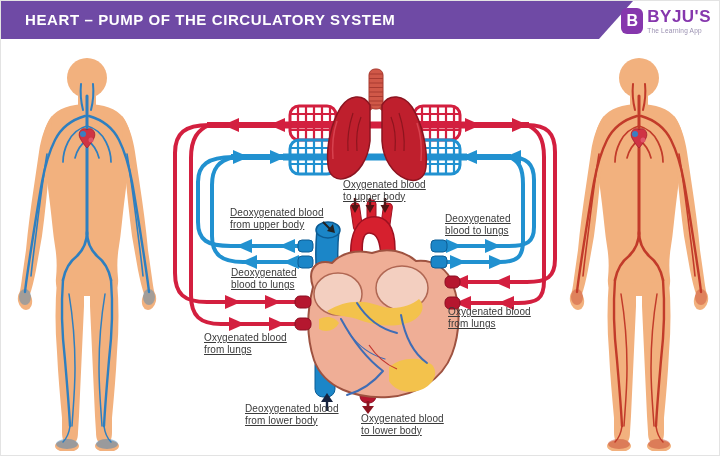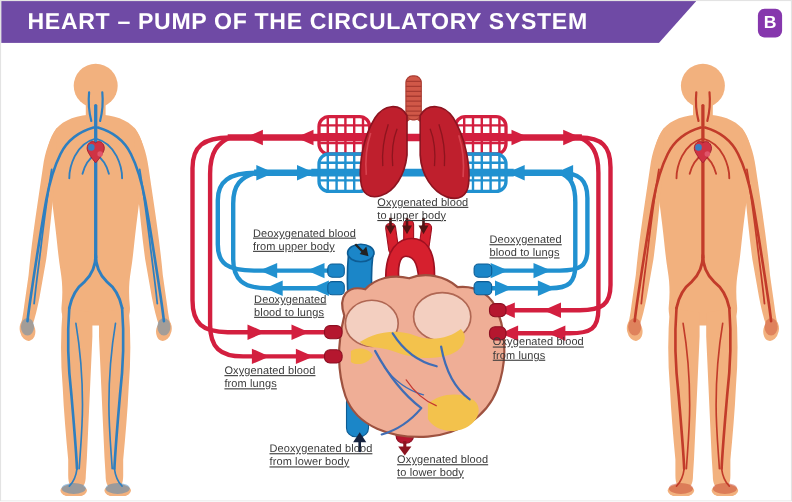--- a/index.html
+++ b/index.html
@@ -1,21 +1,21 @@
 <!DOCTYPE html>
 <html style="--banner-purple: #6f4aa5; --logo-purple: #8637ad; --artery-red: #d31f3f; --vein-blue: #2191d0; --skin: #f2b17e; --label-text: #3a3a3a;"><head>
 <meta charset="utf-8">
 <style>
   html,body{margin:0;padding:0;background:#fff;}
   #stage{position:relative;width:720px;height:456px;background:#fff;overflow:hidden;
          font-family:"Liberation Sans",sans-serif;border:1px solid #e3e3e3;box-sizing:border-box;}
   
   #banner{position:absolute;left:0;top:0;width:632px;height:38px;background:var(--banner-purple,#6f4aa5);
           clip-path:polygon(0 0,100% 0,calc(100% - 34px) 100%,0 100%);z-index:5;}
-  #title{position:absolute;left:24px;top:0;line-height:38px;color:#fff;font-size:21px;font-weight:bold;
+  #title{position:absolute;left:24px;top:0;line-height:38px;color:#fff;font-size:15px;font-weight:bold;
          letter-spacing:.6px;white-space:nowrap;}
   #logo{position:absolute;top:7px;right:8px;display:flex;align-items:flex-start;gap:4px;z-index:6;}
   #logo .badge{width:22px;height:26px;border-radius:6px;background:var(--logo-purple,#8637ad);
         color:#fff;font-weight:bold;font-size:16px;display:flex;align-items:center;justify-content:center;}
   #logo .brand{color:var(--logo-purple,#8637ad);font-weight:bold;font-size:17px;line-height:1;letter-spacing:.5px;}
   #logo .tag{color:#998fb0;font-size:6.5px;margin-top:2px;letter-spacing:.2px;}
   
   .figure{position:absolute;top:52px;width:140px;height:398px;z-index:1;}
   #fig-left{left:16px;} #fig-right{left:568px;}
   #diagram{position:absolute;left:150px;top:46px;width:410px;height:404px;z-index:2;}
@@ -31,20 +31,24 @@
 </head>
 <body>
 
 <div id="stage">
 
   <div id="banner">
     <div id="title">HEART – PUMP OF THE CIRCULATORY SYSTEM</div>
   </div>
   <div id="logo">
     <div class="badge">B</div>
+    <div>
+      <div class="brand">BYJU'S</div>
+      <div class="tag">The Learning App</div>
+    </div>
   </div>
 
   <svg id="fig-left" class="figure" viewBox="0 0 140 396">
     <defs>
       <g id="bodyShape">
         <circle class="f-skin" cx="70" cy="24" r="20"></circle>
         <rect class="f-skin" x="61" y="38" width="18" height="16"></rect>
         <path class="f-skin" d="M70,50 C53,50 41,55 34,63 C28,71 25,83 25,95 C25,106 27,116 30,126 L33,150 C35,166 36,180 38,192 C40,204 40,214 39,224 C38,234 42,241 51,242 L89,242 C98,241 102,234 101,224 C100,214 100,204 102,192 C104,180 105,166 107,150 L110,126 C113,116 115,106 115,95 C115,83 112,71 106,63 C99,55 87,50 70,50 Z"></path>
         <path class="f-skin" d="M35,62 C28,72 24,84 22,98 L17,132 C14,152 11,174 9,196 L5,224 C4,232 3,238 2,240 C0,248 10,251 12,243 C15,235 17,226 19,216 L25,182 C28,160 30,138 32,118 L34,90 Z"></path>
         <path class="f-skin" d="M105,62 C112,72 116,84 118,98 L123,132 C126,152 129,174 131,196 L135,224 C136,232 137,238 138,240 C140,248 130,251 128,243 C125,235 123,226 121,216 L115,182 C112,160 110,138 108,118 L106,90 Z"></path>

